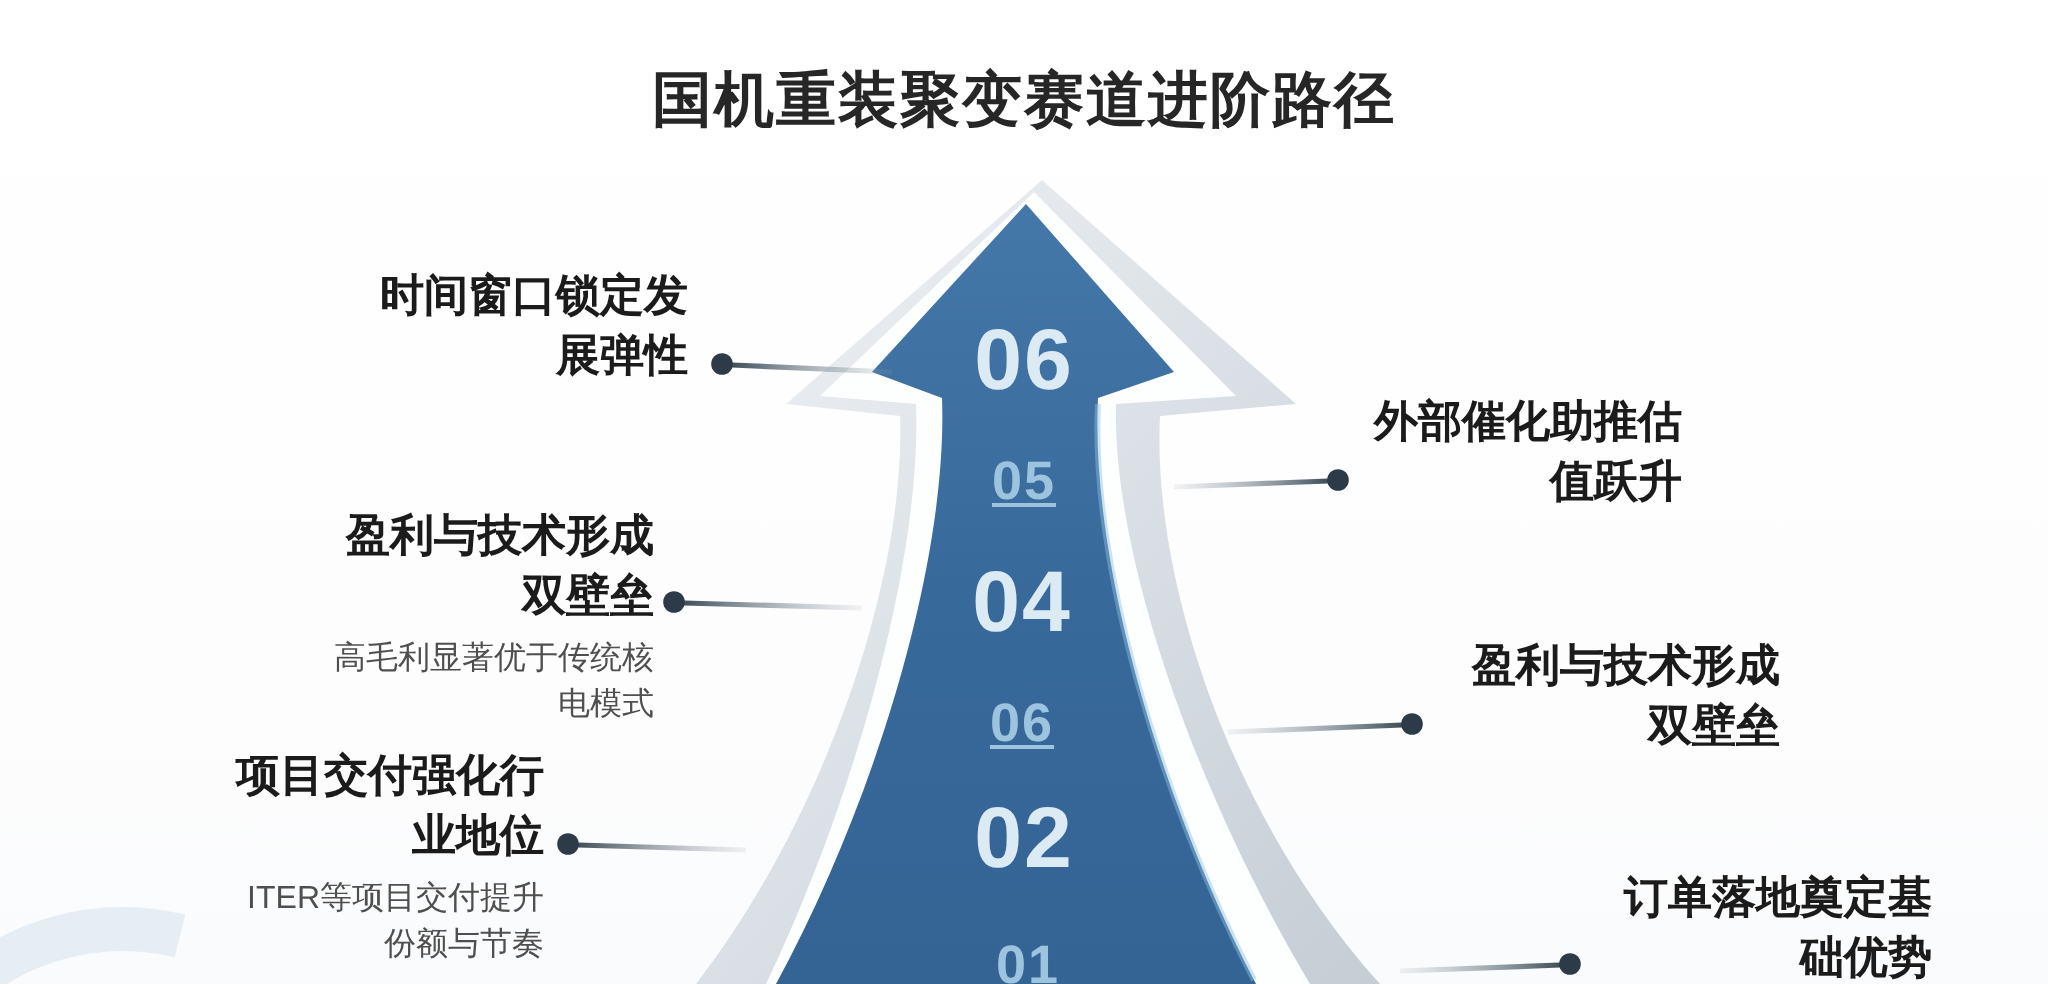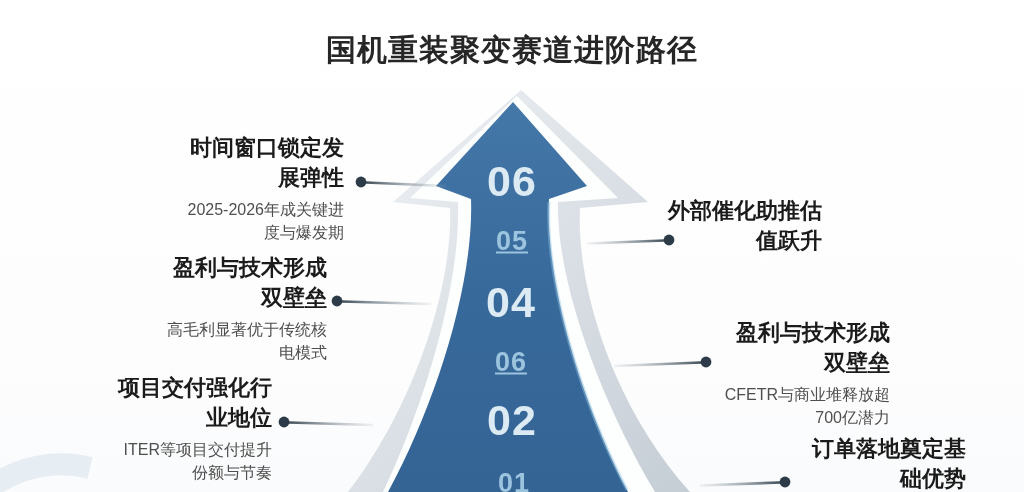--- a/index.html
+++ b/index.html
@@ -114,36 +114,34 @@
 
   <div class="level level-large" style="left:512px;top:181px">06</div>
   <div class="level level-small" style="left:512px;top:241px">05</div>
   <div class="level level-large" style="left:511px;top:302px">04</div>
   <div class="level level-small" style="left:511px;top:362px">06</div>
   <div class="level level-large" style="left:512px;top:420px">02</div>
   <div class="level level-small" style="left:514px;top:483px">01</div>
 
   <div class="sec" style="left:186px;top:133px;width:158px">
     <div class="sec-h">时间窗口锁定发展弹性</div>
-    <div class="sec-p">2025-2026年成关键进度与爆发期</div>
   </div>
   <div class="sec" style="left:161px;top:253px;width:166px">
     <div class="sec-h">盈利与技术形成双壁垒</div>
     <div class="sec-p">高毛利显著优于传统核电模式</div>
   </div>
   <div class="sec" style="left:112px;top:373px;width:160px">
     <div class="sec-h">项目交付强化行业地位</div>
     <div class="sec-p">ITER等项目交付提升份额与节奏</div>
   </div>
 
-  <div class="sec" style="left:656px;top:196px;width:166px">
+  <div class="sec" style="left:675px;top:196px;width:166px">
     <div class="sec-h">外部催化助推估值跃升</div>
   </div>
   <div class="sec" style="left:724px;top:318px;width:166px">
     <div class="sec-h">盈利与技术形成双壁垒</div>
-    <div class="sec-p">CFETR与商业堆释放超700亿潜力</div>
   </div>
   <div class="sec" style="left:806px;top:434px;width:160px">
     <div class="sec-h">订单落地奠定基础优势</div>
 
   </div>
 
 </div>
 
 </body></html>

